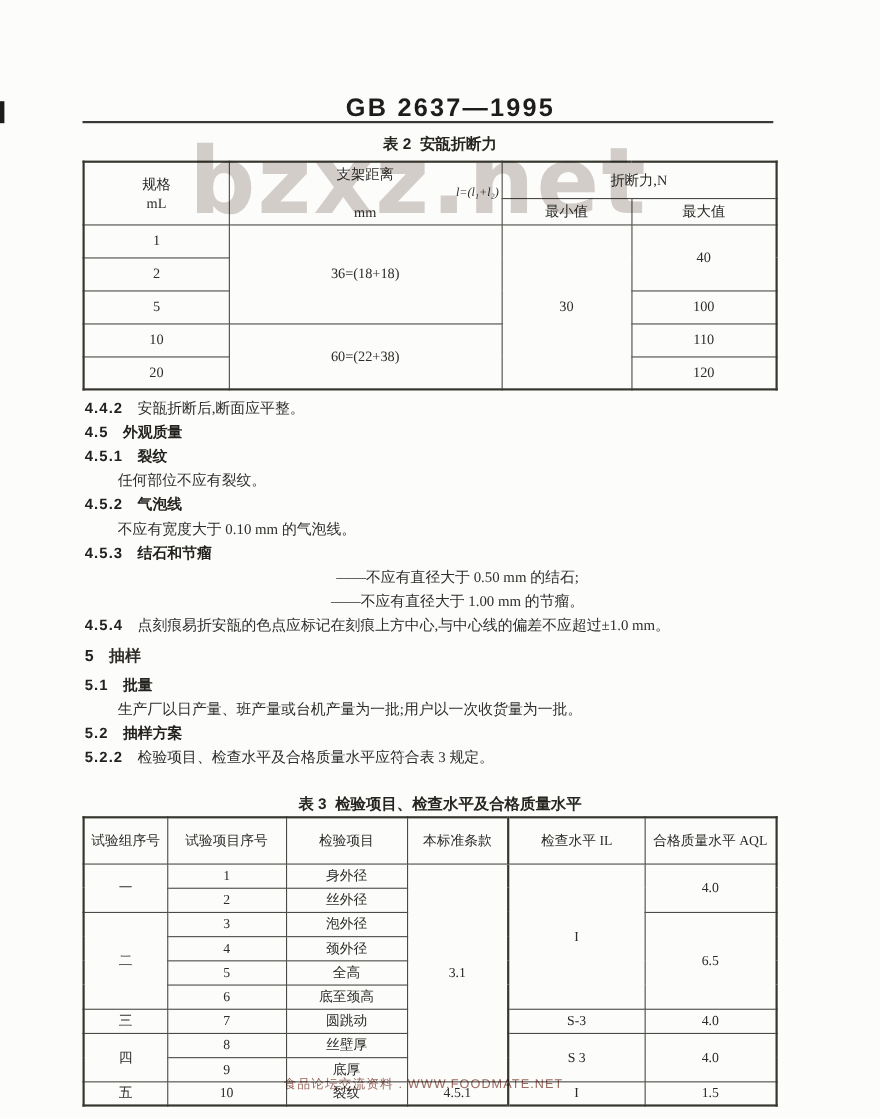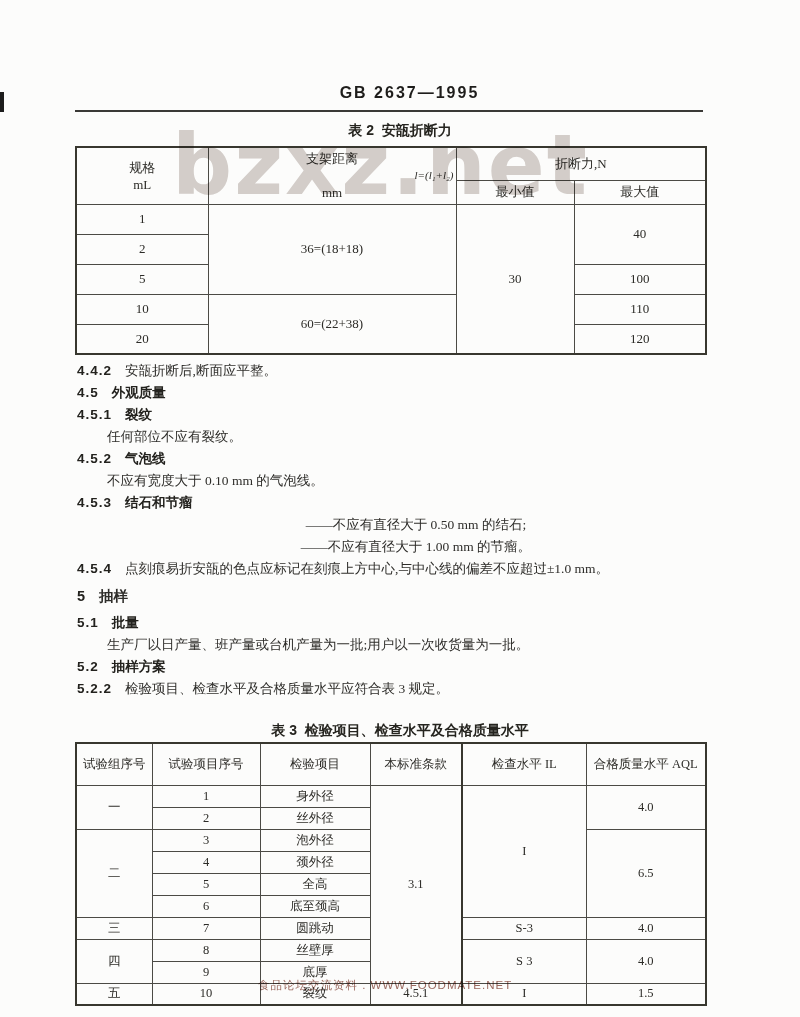--- a/index.html
+++ b/index.html
@@ -7,21 +7,21 @@
   .page {
     position:relative; width:800px; height:1017px; overflow:hidden;
     background:#fcfcfb;
     font-family:"Liberation Serif","DejaVu Serif",serif;
     color:#2e2d2a;
   }
   
   .gb-header {
     position:absolute; top:84px; left:0; width:100%; text-align:center;
     font-family:"Liberation Sans","DejaVu Sans",sans-serif;
-    font-weight:bold; font-size:16px; letter-spacing:2px; color:#1e1d1b;padding-left:19px;
+    font-weight:bold; font-size:23px; letter-spacing:2px; color:#1e1d1b;padding-left:19px;
   }
   .header-rule { position:absolute; top:110px; left:75px; width:628px; height:2px; background:#3a3936; }
   .scan-artifact { position:absolute; left:0; top:92px; width:4px; height:20px; background:#1c1c1c; }
 
   
   .tbl-caption {
     position:absolute; left:0; width:100%; text-align:center;
     font-weight:bold; font-size:14px; white-space:pre; color:#25241f;
     font-family:"Liberation Sans","DejaVu Sans",sans-serif;
   }

